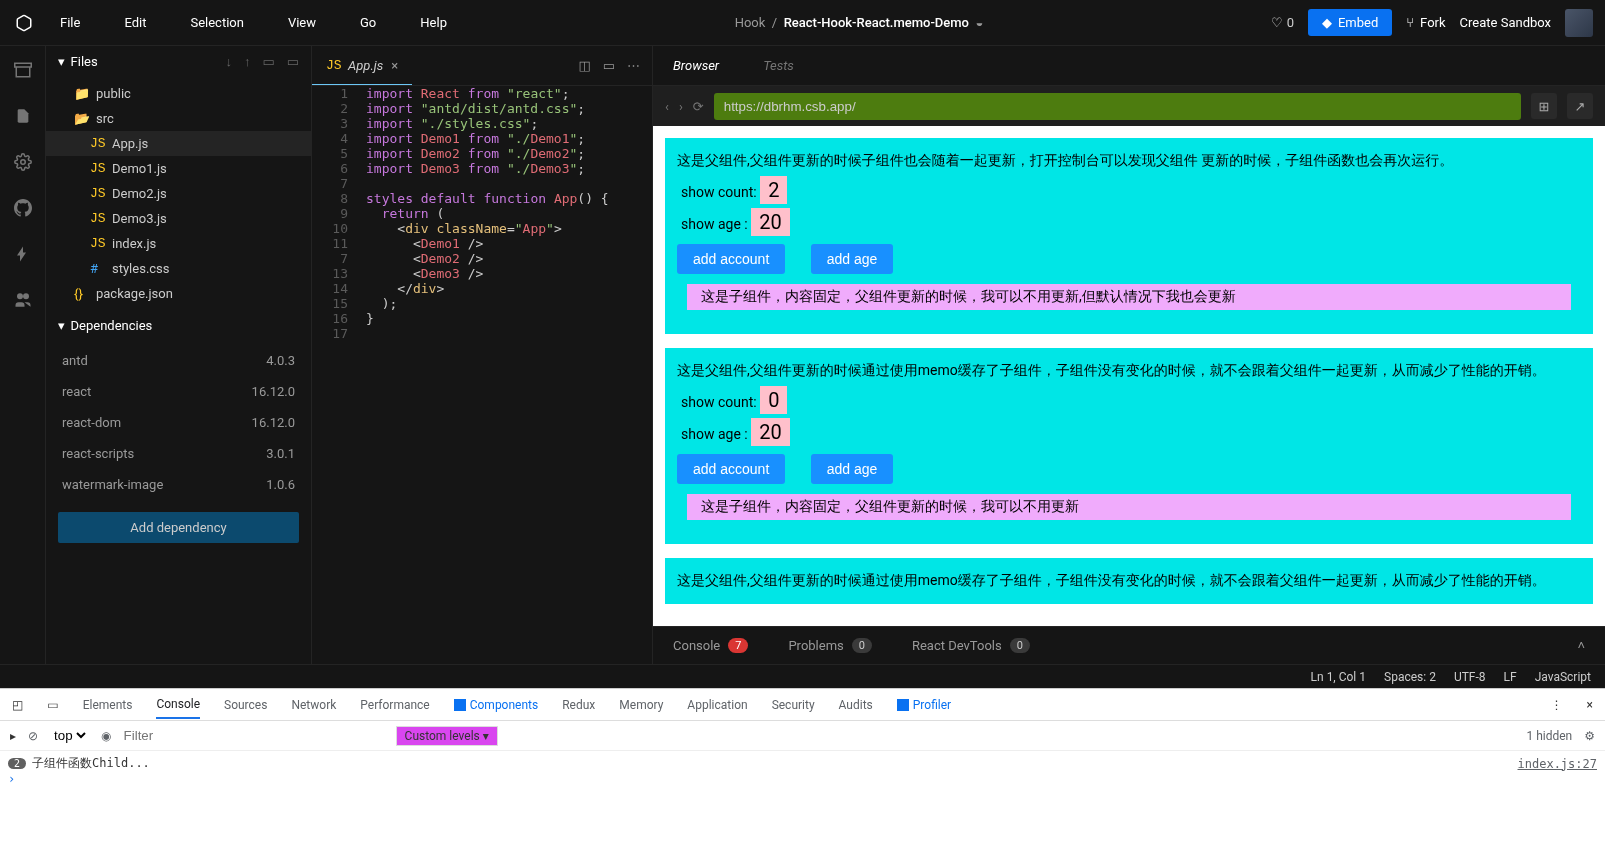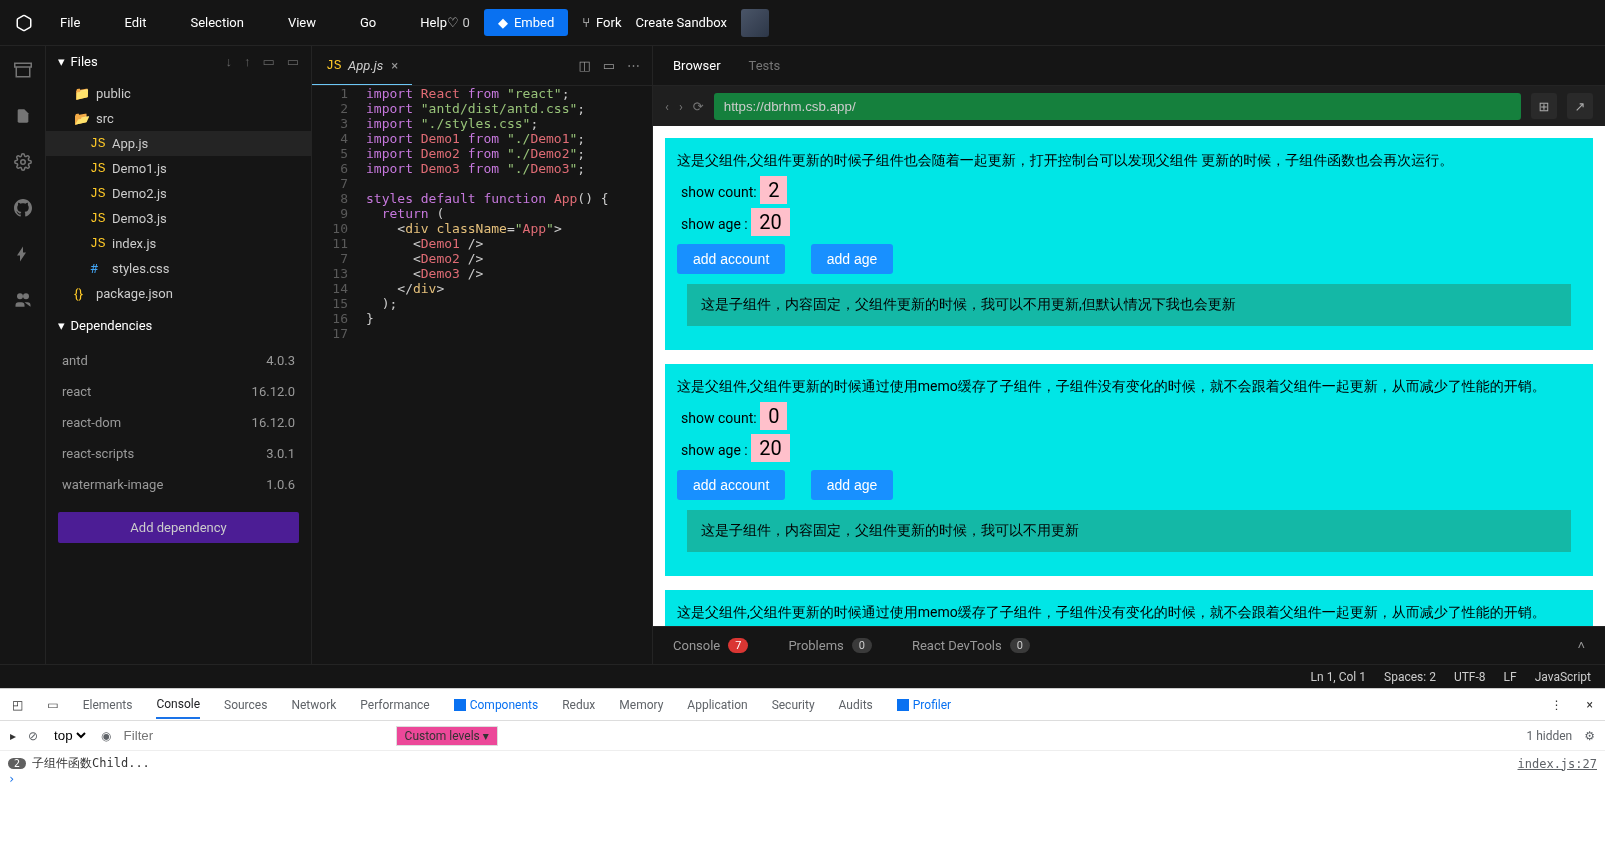--- a/index.html
+++ b/index.html
@@ -30,71 +30,71 @@
     .file-item { display:flex; align-items:center; padding: 5px 12px 5px 28px; cursor:pointer; gap:8px;}
     .file-item.nested { padding-left: 44px;}
     .file-item.active { background: #242424; }
     .file-item .icn { width:14px; display:inline-flex;}
     .folder-icn { color:#64b5f6;}
     .js-icn { color:#ffca28;font-family:Liberation Mono, monospace;}
     .css-icn { color:#42a5f5;}
     .json-icn { color:#ffca28;}
     .deps { padding: 4px 0;}
     .dep-item { display:flex; justify-content:space-between; padding: 8px 16px; color:#999;}
-    .add-dep-btn { margin: 8px 12px; background:#4c1d95; color:#ccc; text-align:center; padding:8px; cursor:pointer; border-radius:2px;}
+    .add-dep-btn { margin: 8px 12px; background:#0c4a6e; color:#ccc; text-align:center; padding:8px; cursor:pointer; border-radius:2px;}
 
     .editor-pane { flex: 0 0 340px; background: #151515; display:flex; flex-direction:column;}
     .tabs { display:flex; align-items:center; height:40px; border-bottom: 1px solid #242424;}
     .tab { display:flex; align-items:center; padding: 0 14px; height:100%; gap:8px; border-bottom: 1px solid #6cc7f6;}
     .tab .js-icn{width:14px;}
     .tab .close{color:#999; cursor:pointer;}
     .tab-spacer{flex:1;}
     .tab-actions{display:flex; gap:12px; padding:0 12px; color:#999;}
     .code { font-family: "Menlo", "Consolas", monospace; font-size: 13px; padding: 0; flex:1; overflow:auto;}
     .code-line { display:flex;}
     .gutter { width: 54px; text-align:right; padding-right: 18px; color: #5a5a5a; user-select:none;}
     .code-text { white-space: pre; }
     .kw { color: #c678dd;}
     .st { color: #98c379;}
     .def { color: #e06c75;}
     .id { color: #e5c07b;}
 
     .preview-pane { flex:1; display:flex; flex-direction:column; background:#fff; border-left:1px solid #242424;}
-    .preview-tabs { height:40px; background:#151515; display:flex; align-items:center; gap:28px; padding:0 20px; color:#757575; border-bottom:1px solid #242424;}
+    .preview-tabs { height:40px; background:#151515; display:flex; align-items:center; gap:44px; padding:0 20px; color:#757575; border-bottom:1px solid #242424;font-style:italic;}
     .preview-tabs .active-tab{color:#fff;}
     .addressbar { height:40px; background:#1f1f1f; display:flex; align-items:center; padding:0 12px; gap:10px;}
-    .addressbar input { flex:1; background:#15803d; border:none; padding:6px 10px; color:#ccc; border-radius:3px;}
+    .addressbar input { flex:1; background:#4d7c0f; border:none; padding:6px 10px; color:#ccc; border-radius:3px;}
     .nav-icn{color:#757575; cursor:pointer;}
     .addr-action{width:26px;height:26px;background:#2a2a2a;display:flex;align-items:center;justify-content:center;color:#aaa;border-radius:3px;cursor:pointer;}
     .preview-content { flex:1; overflow:auto; background:#fff; padding:12px;}
     .demo-box { background:#00e6e6; padding:14px 12px; margin-bottom:14px; font-size:14px; color:#000;}
     .demo-label{margin: 8px 4px;}
     .demo-val { background:#ffc0cb; padding:2px 8px; font-size:20px;}
     .demo-btns{margin:10px 0;}
     .demo-btn { background:#1890ff; color:#fff; border:none; padding:7px 16px; margin-right:22px; border-radius:3px; cursor:pointer; font-size:14px;}
-    .child-box { background:#14b8a6; margin:10px; padding:12px 14px; color:#000;}
+    .child-box { background:#f0abfc; margin:10px; padding:4px 14px; color:#000;}
     
     .console-tabs { height:38px; background:#151515; border-top:1px solid #242424; display:flex; align-items:center; gap:40px; padding:0 20px; color:#999;}
     .console-tab{display:flex;align-items:center;gap:8px;cursor:pointer;}
     .badge-red{background:#da3633;color:#fff;border-radius:10px;padding:1px 7px;font-size:11px;}
     .badge-grey{background:#3a3a3a;color:#ccc;border-radius:10px;padding:1px 7px;font-size:11px;}
 
     .statusbar { height:24px; background:#151515; display:flex; align-items:center; justify-content:flex-end; gap:18px; padding:0 14px; color:#ccc; font-size:12px; border-top:1px solid #242424;}
     
     .devtools { height:172px; background:#fff; border-top:1px solid #ccc; color:#333; display:flex; flex-direction:column;}
     .dt-tabs { height:32px; display:flex; align-items:center; gap:24px; padding:0 12px; border-bottom:1px solid #ddd; font-size:12px;}
     .dt-tab{cursor:pointer; color:#5f6368;}
     .dt-tab.active{color:#202124; border-bottom:2px solid #1a73e8;padding-bottom:6px;margin-bottom:-7px;}
     .dt-ext{color:#0971f1; display:flex;align-items:center;gap:4px;}
     .dt-ext-icon{width:12px;height:12px;background:#0971f1;}
     .dt-spacer{flex:1;}
     .dt-filterbar{height:30px;display:flex;align-items:center;gap:12px;padding:0 10px;border-bottom:1px solid #eee;font-size:12px;}
     .dt-select{border:none;background:transparent;}
     .dt-filter-input{border:none;flex:0 0 260px;outline:none;}
-    .dt-levels{border:1px solid #ddd;padding:2px 8px;background:#ec4899;}
+    .dt-levels{border:1px solid #ddd;padding:2px 8px;background:#d946ef;}
     .dt-hidden{margin-left:auto;color:#5f6368;}
     .dt-body{flex:1;padding:4px 8px;font-family:Menlo,Consolas,monospace;font-size:12px;}
     .dt-row{display:flex;align-items:center;gap:6px;}
     .dt-count{background:#606060;color:#fff;border-radius:8px;padding:0 6px;font-size:10px;}
     .dt-src{margin-left:auto;color:#5f6368;text-decoration:underline;}
     .dt-prompt{color:#1a73e8;}
   </style>
 </head>
 <body>
 
@@ -104,20 +104,23 @@
         <path d="M21 16V8a2 2 0 0 0-1-1.73l-7-4a2 2 0 0 0-2 0l-7 4A2 2 0 0 0 3 8v8a2 2 0 0 0 1 1.73l7 4a2 2 0 0 0 2 0l7-4A2 2 0 0 0 21 16z"></path>
       </svg>
     </div>
   <div class="menu">
     <span class="menu-item">File</span>
     <span class="menu-item">Edit</span>
     <span class="menu-item">Selection</span>
     <span class="menu-item">View</span>
     <span class="menu-item">Go</span>
     <span class="menu-item">Help</span>
+  </div>
+  <div class="breadcrumb">
+    <span>Hook</span> &nbsp;<span>/</span>&nbsp; <b>React-Hook-React.memo-Demo</b> &nbsp;<span>◒</span>
   </div>
   <div class="topbar-right">
     <span class="likes">♡ <span>0</span></span>
     <span class="btn-embed">
         <span>◆</span>
         <span>Embed</span>
       </span>
     <span class="btn-fork">
         <span>⑂</span>
         <span>Fork</span>

